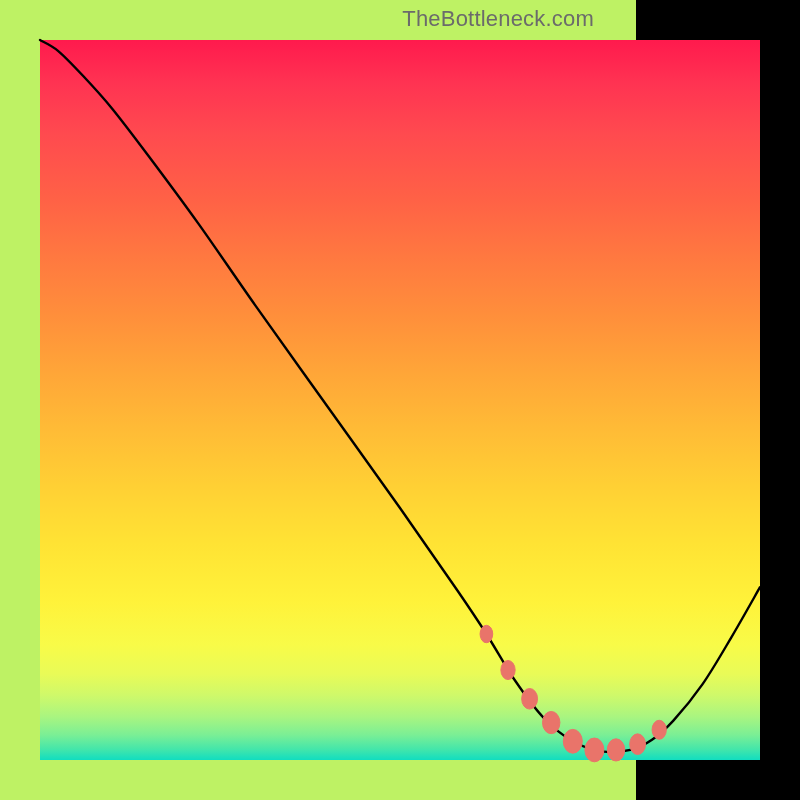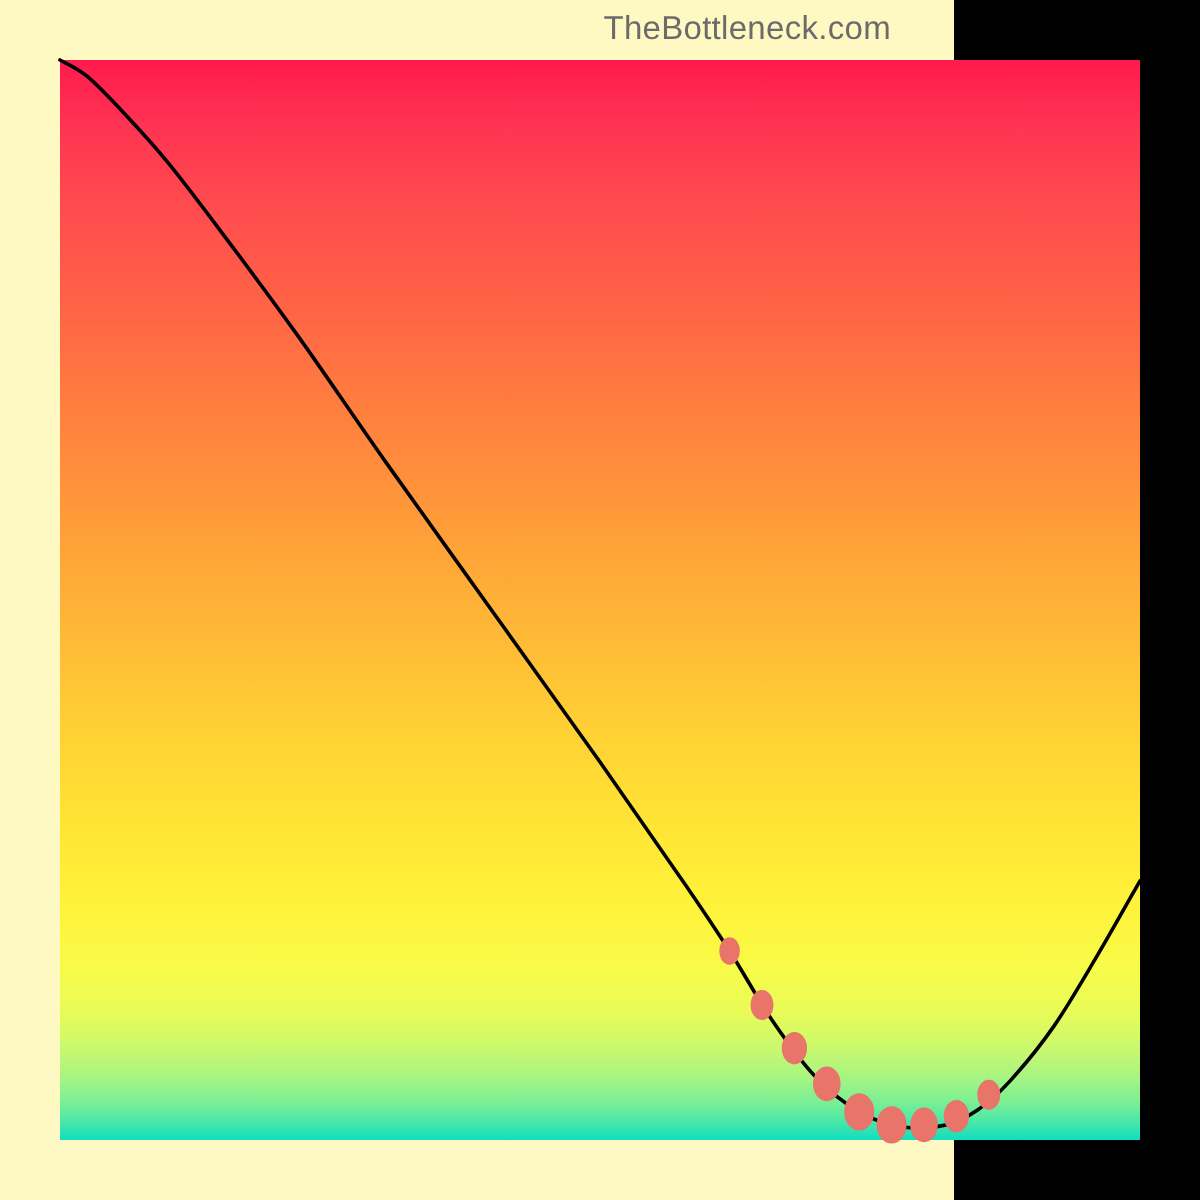--- a/index.html
+++ b/index.html
@@ -8,21 +8,21 @@
     width: 800px;
     height: 800px;
     background: #000;
     overflow: hidden;
     font-family: Arial, Helvetica, sans-serif;
   }
   .stage {
     position: relative;
     width: 636px;
     height: 800px;
-    background: #fef9c3;
+    background: #bef264;
     text-decoration: underline;
   }
   .plot {
     position: absolute;
     left: 40px;
     top: 40px;
     width: 720px;
     height: 720px;
     background: linear-gradient(
       to bottom,

